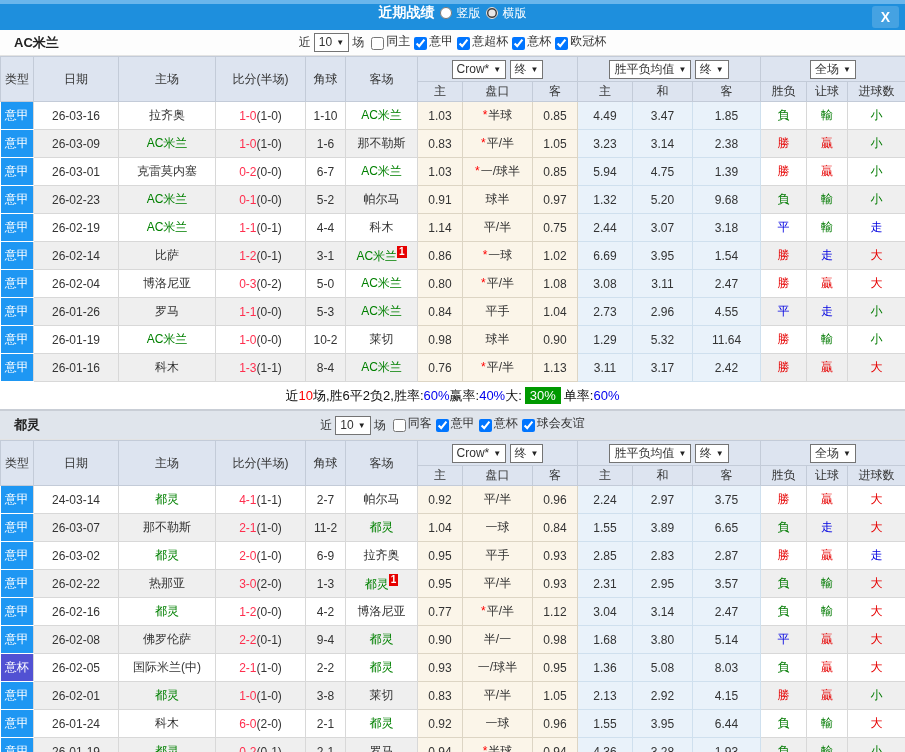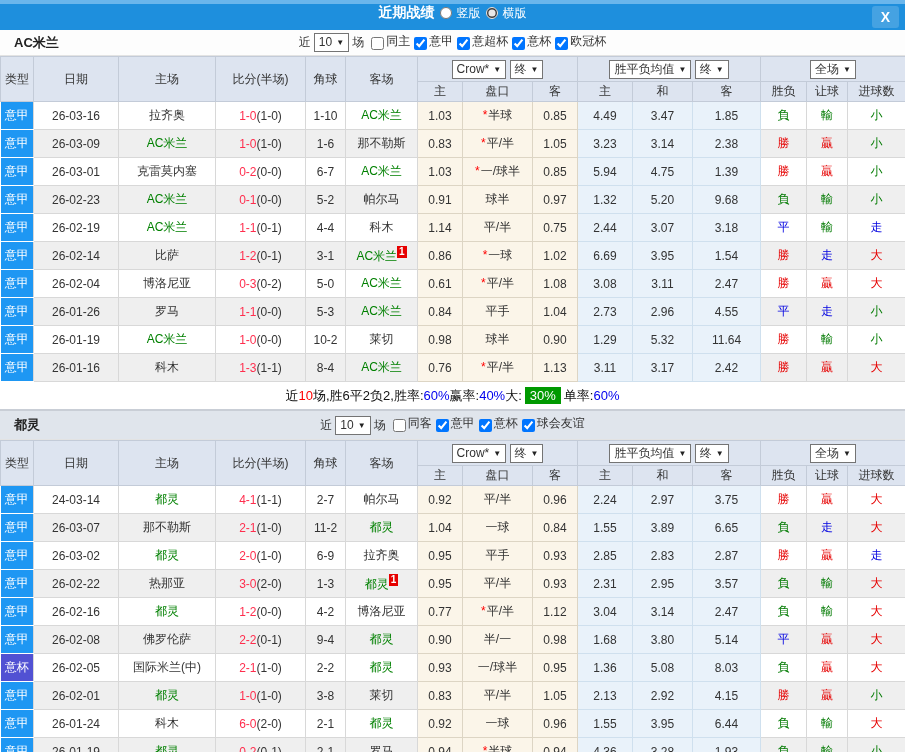--- a/index.html
+++ b/index.html
@@ -272,21 +272,21 @@
             <td class="plain blue">走</td>
             <td class="plain red">大</td>
           </tr>
           <tr>
             <td class="c-type">意甲</td>
             <td class="plain">26-02-04</td>
             <td class="plain"><span>博洛尼亚</span></td>
             <td class="plain"><span class="score-main">0-3</span><span class="score-half">(0-2)</span></td>
             <td class="plain">5-0</td>
             <td class="plain"><span class="team-green">AC米兰</span></td>
-            <td class="cream">0.61</td>
+            <td class="cream">0.80</td>
             <td class="cream"><span class="star">*</span>平/半</td>
             <td class="cream">1.08</td>
             <td class="lblue">3.08</td>
             <td class="lblue">3.11</td>
             <td class="lblue">2.47</td>
             <td class="plain red">勝</td>
             <td class="plain red">贏</td>
             <td class="plain red">大</td>
           </tr>
           <tr>

